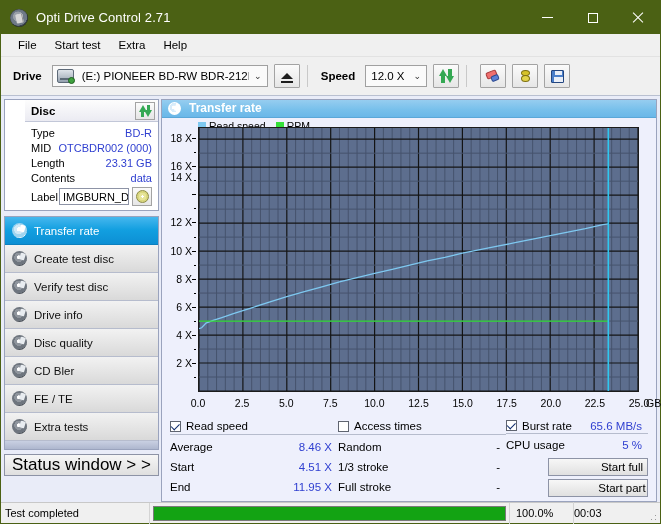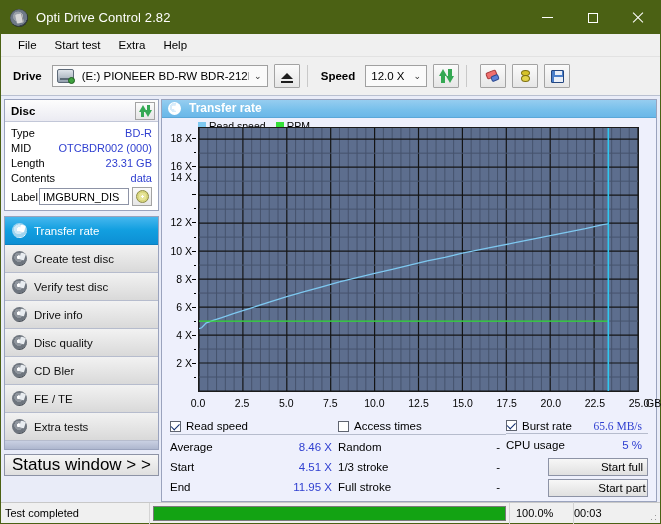--- a/index.html
+++ b/index.html
@@ -138,21 +138,21 @@
 
   
   .body{flex:1 1 auto;display:flex;background:#e9ecf8;min-height:0;}
 
   
   .left{
     width:160px;flex:0 0 160px;display:flex;flex-direction:column;
     background:#e9ecf8;padding:3px 2px 0 3px;box-sizing:border-box;
   }
   .disc-panel{
-    border:1px solid #9aa3bd;background:#ffffff;box-sizing:border-box;
+    border:1px solid #9aa3bd;background:#ffffff;box-sizing:border-box;padding-left:20px;
   }
   .disc-head{
     height:22px;background:linear-gradient(#fdfdfd,#ebebf2);
     border-bottom:1px solid #c2c7d8;display:flex;align-items:center;
     padding:0 3px 0 6px;box-sizing:border-box;
   }
   .disc-head-title{font-weight:bold;font-size:11.5px;color:#000;}
   .sm-btn{
     margin-left:auto;width:20px;height:18px;border:1px solid #a3a3a3;
     background:linear-gradient(#fbfbfb,#e6e6e6);display:flex;align-items:center;justify-content:center;
@@ -272,21 +272,21 @@
   }
   .cbx{
     width:11px;height:11px;border:1px solid #5f6470;background:#fff;margin-right:5px;
     display:flex;align-items:center;justify-content:center;box-sizing:border-box;flex:0 0 auto;
   }
   .cbx.on:after{
     content:"";display:block;width:7px;height:4px;border-left:1.5px solid #0d2a6b;border-bottom:1.5px solid #0d2a6b;
     transform:rotate(-45deg) translate(0px,-1px);
   }
   .stat-head-label{font-size:11.5px;color:#000;}
-  .stat-head-val{margin-left:auto;font-size:11.5px;color:#2f3fd0;font-family:Liberation Serif, serif;}
+  .stat-head-val{margin-left:auto;font-size:11.5px;color:#2f3fd0;}
   .stat-row{display:flex;align-items:center;height:22px;padding-right:6px;font-size:11.5px;}
   .stat-k{color:#000;}
   .stat-v{margin-left:auto;color:#2f3fd0;}
   .stat-v.dash{color:#000;}
   .btn{
     height:21px;border:1px solid #8d93a6;background:linear-gradient(#f7f7f7,#e0e0e0);
     display:flex;align-items:center;justify-content:center;font-size:11.5px;color:#000;
     margin-top:3px;width:100px;margin-left:auto;box-sizing:border-box;padding-left:48px;
   }
 
@@ -316,21 +316,21 @@
       radial-gradient(circle,#9a9a9a 40%,transparent 42%) 4px 0px/3px 3px no-repeat;
   }
 </style>
 </head>
 <body>
 
 <div class="app">
 
   <div class="titlebar">
     <div class="title-icon"></div>
-    <div class="title-text">Opti Drive Control 2.82</div>
+    <div class="title-text">Opti Drive Control 2.71</div>
     <div class="win-btns">
       <div class="win-btn">
           <span class="glyph-min"></span>
         </div>
       <div class="win-btn">
           <span class="glyph-max"></span>
         </div>
       <div class="win-btn">
           <span class="glyph-close"></span>
         </div>

